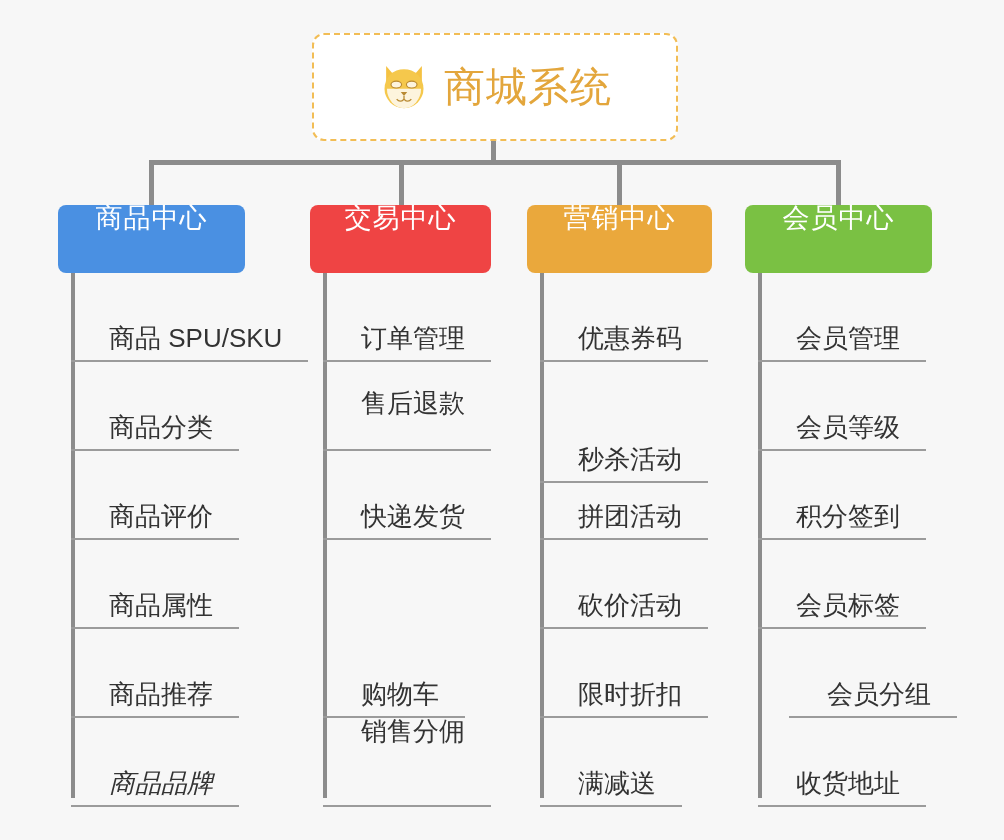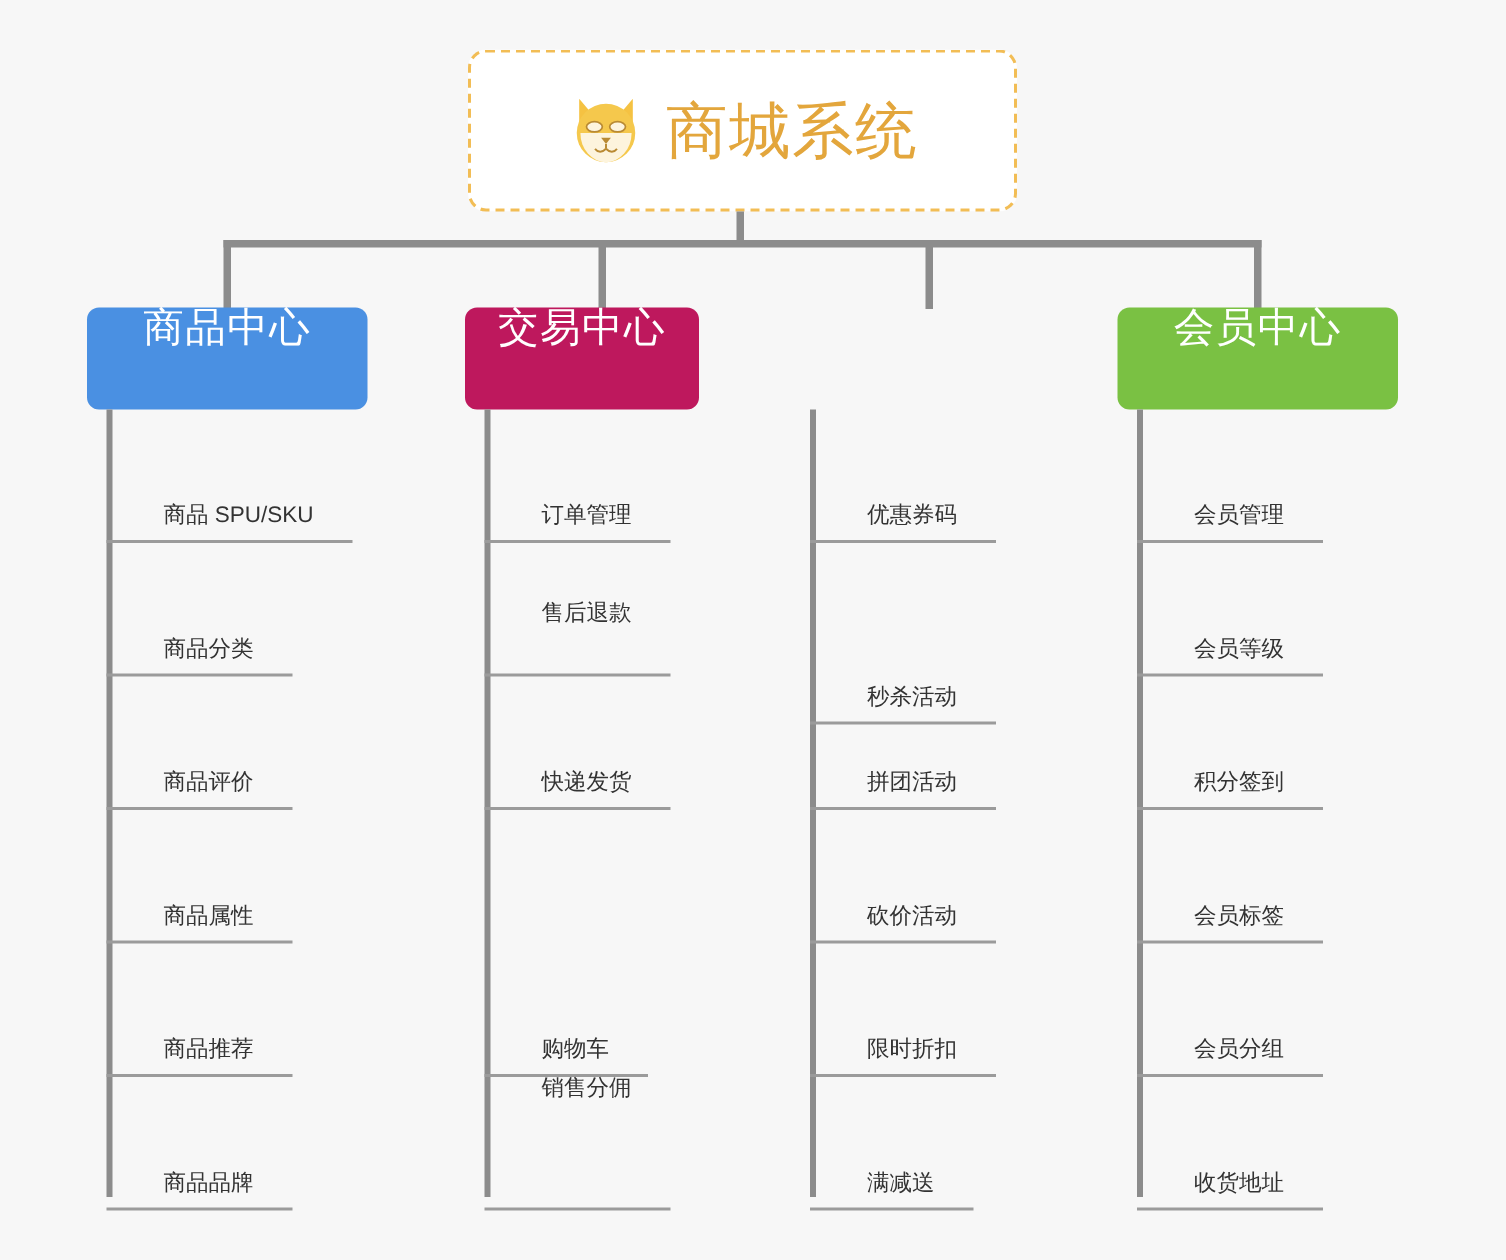--- a/index.html
+++ b/index.html
@@ -106,21 +106,21 @@
     position: absolute;
     left: 0;
     display: flex;
     flex-direction: column;
     justify-content: flex-end;
     align-items: flex-start;
     height: 89px;
     box-sizing: border-box;
   }
   .leaf-text {
-    font-size: 15px;
+    font-size: 26px;
     line-height: 1;
     color: #333333;
     white-space: nowrap;
     padding: 0 26px 9px 38px;
   }
   .leaf-rule {
     height: 2px;
     background: #9b9b9b;
     width: 100%;
   }
@@ -152,22 +152,25 @@
   <div class="conn conn-stem"></div>
   <div class="conn conn-bus"></div>
   <div class="conn conn-drop" style="left:149px"></div>
   <div class="conn conn-drop" style="left:399px"></div>
   <div class="conn conn-drop" style="left:617px"></div>
   <div class="conn conn-drop" style="left:836px"></div>
 
   <div class="cat-box" id="cat-0" style="left: 58px; width: 187px; background: rgb(74, 144, 226);">
     <span class="cat-label">商品中心</span>
   </div>
-  <div class="cat-box" id="cat-1" style="left: 310px; width: 156px; background: #be185d;">
+  <div class="cat-box" id="cat-1" style="left: 310px; width: 181px; background: #ef4444;">
     <span class="cat-label">交易中心</span>
+  </div>
+  <div class="cat-box" id="cat-2" style="left: 527px; width: 185px; background: rgb(234, 168, 60);">
+    <span class="cat-label">营销中心</span>
   </div>
   <div class="cat-box" id="cat-3" style="left: 745px; width: 187px; background: rgb(122, 193, 67);">
     <span class="cat-label">会员中心</span>
   </div>
 
   <div class="branch-col" id="col-0" style="left:71px">
       <div class="branch-trunk" style="height: 525px; background: rgb(140, 140, 140);"></div>
       <div class="leaf" style="top: 0px;">
         <div class="leaf-text">商品 SPU/SKU</div>
         <div class="leaf-rule"></div>
@@ -181,21 +184,21 @@
         <div class="leaf-rule"></div>
       </div>
       <div class="leaf" style="top: 267px;">
         <div class="leaf-text">商品属性</div>
         <div class="leaf-rule"></div>
       </div>
       <div class="leaf" style="top: 356px;">
         <div class="leaf-text">商品推荐</div>
         <div class="leaf-rule"></div>
       </div>
-      <div class="leaf" style="top: 445px;">
+      <div class="leaf" style="top: 445px; font-style: italic;">
         <div class="leaf-text">商品品牌</div>
         <div class="leaf-rule"></div>
       </div>
     </div>
   <div class="branch-col" id="col-1" style="left:323px">
       <div class="branch-trunk" style="height: 525px; background: rgb(140, 140, 140);"></div>
       <div class="leaf" style="top: 0px;">
         <div class="leaf-text">订单管理</div>
         <div class="leaf-rule"></div>
       </div>
@@ -257,21 +260,21 @@
         <div class="leaf-rule"></div>
       </div>
       <div class="leaf" style="top: 178px;">
         <div class="leaf-text">积分签到</div>
         <div class="leaf-rule"></div>
       </div>
       <div class="leaf" style="top: 267px;">
         <div class="leaf-text">会员标签</div>
         <div class="leaf-rule"></div>
       </div>
-      <div class="leaf" style="top: 356px;">
+      <div class="leaf" style="top: 356px; padding-left: 31px;">
         <div class="leaf-text">会员分组</div>
         <div class="leaf-rule"></div>
       </div>
       <div class="leaf" style="top: 445px;">
         <div class="leaf-text">收货地址</div>
         <div class="leaf-rule"></div>
       </div>
     </div>
 
 </div>

